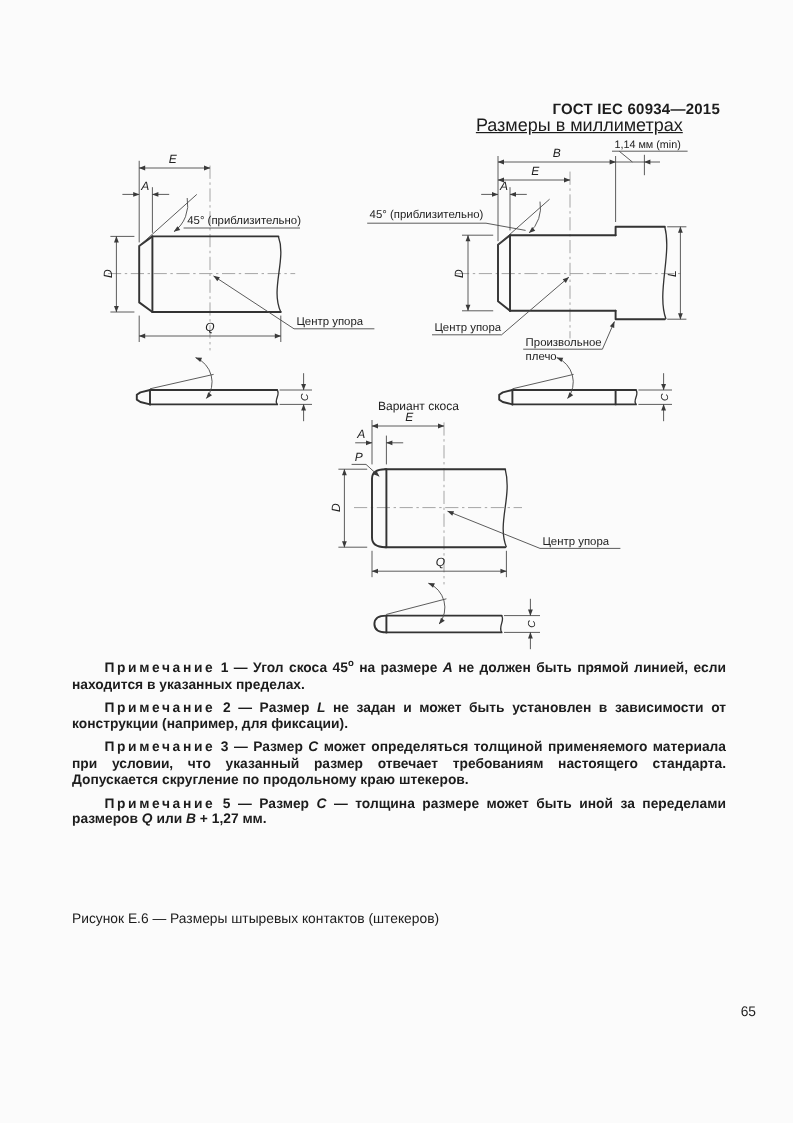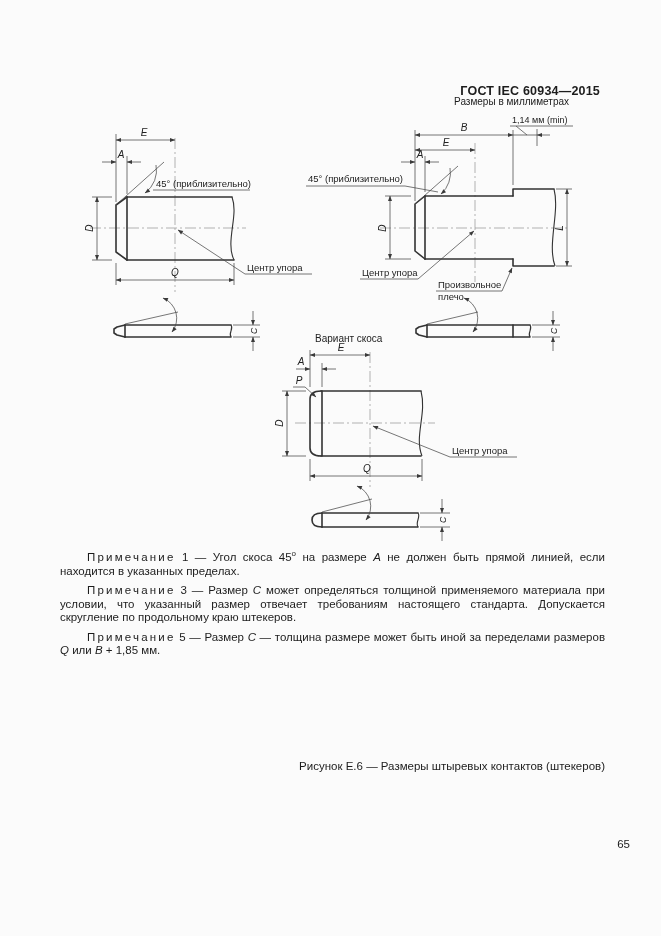--- a/index.html
+++ b/index.html
@@ -11,43 +11,44 @@
     position:relative;
     overflow:hidden;
   }
   .abs{position:absolute;}
   .std-header{
     top:40px;right:61px;
     font-size:12.5px;font-weight:bold;letter-spacing:.2px;margin-top:44px;
   }
   .units-note{
     top:96px;right:92px;
-    font-size:10px;
+    font-size:15px;
+    text-decoration:underline;
   }
   svg.drawing{position:absolute;left:60px;top:110px;}
   svg .b{stroke:#333;stroke-width:1.6;fill:none;stroke-linejoin:round;stroke-linecap:round;}
   svg .w{stroke:#333;stroke-width:1.1;fill:none;}
   svg .t{stroke:#4a4a4a;stroke-width:.75;fill:none;}
   svg .c{stroke:#949494;stroke-width:.7;fill:none;stroke-dasharray:11 3 2 3;}
   svg text{fill:#222;}
   svg .dim{font:italic 10px "Liberation Sans",sans-serif;}
   svg .dimS{font:italic 8.5px "Liberation Sans",sans-serif;}
   svg .lbl{font:9.5px "Liberation Sans",sans-serif;}
   svg .lblS{font:9px "Liberation Sans",sans-serif;}
   svg .ttl{font:10px "Liberation Sans",sans-serif;}
   .notes{
     left:60px;top:551px;width:545px;
     font-size:11.5px;line-height:13.5px;text-align:justify;
   }
-  .note{margin:0 0 6px 0;text-indent:27px;}
+  .note{margin:0 0 6px 0;text-indent:27px;font-weight:bold;}
   .nlab{letter-spacing:2.2px;}
   .note sup{font-size:8px;line-height:0;}
   .caption{
     left:60px;top:760px;width:545px;
-    font-size:11.5px;text-align:right;
+    font-size:11.5px;text-align:left;
   }
   .pageno{
     top:838px;right:31px;
     font-size:11.5px;
   }
 </style>
 </head>
 <body>
 
 <div class="abs std-header">ГОСТ IEC 60934—2015</div>
@@ -240,19 +241,20 @@
     <path class="t" d="M360,403 L390,403"></path>
     <path class="t" d="M360,417 L390,417"></path>
     <line class="t" x1="382" y1="389" x2="382" y2="403" marker-end="url(#ma)"></line>
     <line class="t" x1="382" y1="431" x2="382" y2="417" marker-end="url(#ma)"></line>
     <text class="dimS" x="386" y="410" text-anchor="middle" transform="rotate(-90 386 410)">C</text>
   </g>
 </svg>
 
 <div class="abs notes">
     <p class="note"><span class="nlab">Примечание</span>&nbsp;1 — <span>Угол скоса 45</span><sup>о</sup><span> на размере </span><span style="font-style: italic;">A</span><span> не должен быть прямой линией, если находится в указанных пределах.</span></p>
+    <p class="note"><span class="nlab">Примечание</span>&nbsp;2 — <span>Размер </span><span style="font-style: italic;">L</span><span> не задан и может быть установлен в зависимости от конструкции (например, для фиксации).</span></p>
     <p class="note"><span class="nlab">Примечание</span>&nbsp;3 — <span>Размер </span><span style="font-style: italic;">C</span><span> может определяться толщиной применяемого материала при условии, что указанный размер отвечает требованиям настоящего стандарта. Допускается скругление по продольному краю штекеров.</span></p>
-    <p class="note"><span class="nlab">Примечание</span>&nbsp;5 — <span>Размер </span><span style="font-style: italic;">C</span><span> — толщина размере может быть иной за переделами размеров </span><span style="font-style: italic;">Q</span><span> или </span><span style="font-style: italic;">B</span><span> + 1,85 мм.</span></p>
+    <p class="note"><span class="nlab">Примечание</span>&nbsp;5 — <span>Размер </span><span style="font-style: italic;">C</span><span> — толщина размере может быть иной за переделами размеров </span><span style="font-style: italic;">Q</span><span> или </span><span style="font-style: italic;">B</span><span> + 1,27 мм.</span></p>
   </div>
 
 <div class="abs caption">Рисунок Е.6 — Размеры штыревых контактов (штекеров)</div>
 
 <div class="abs pageno">65</div>
 
 </body></html>

